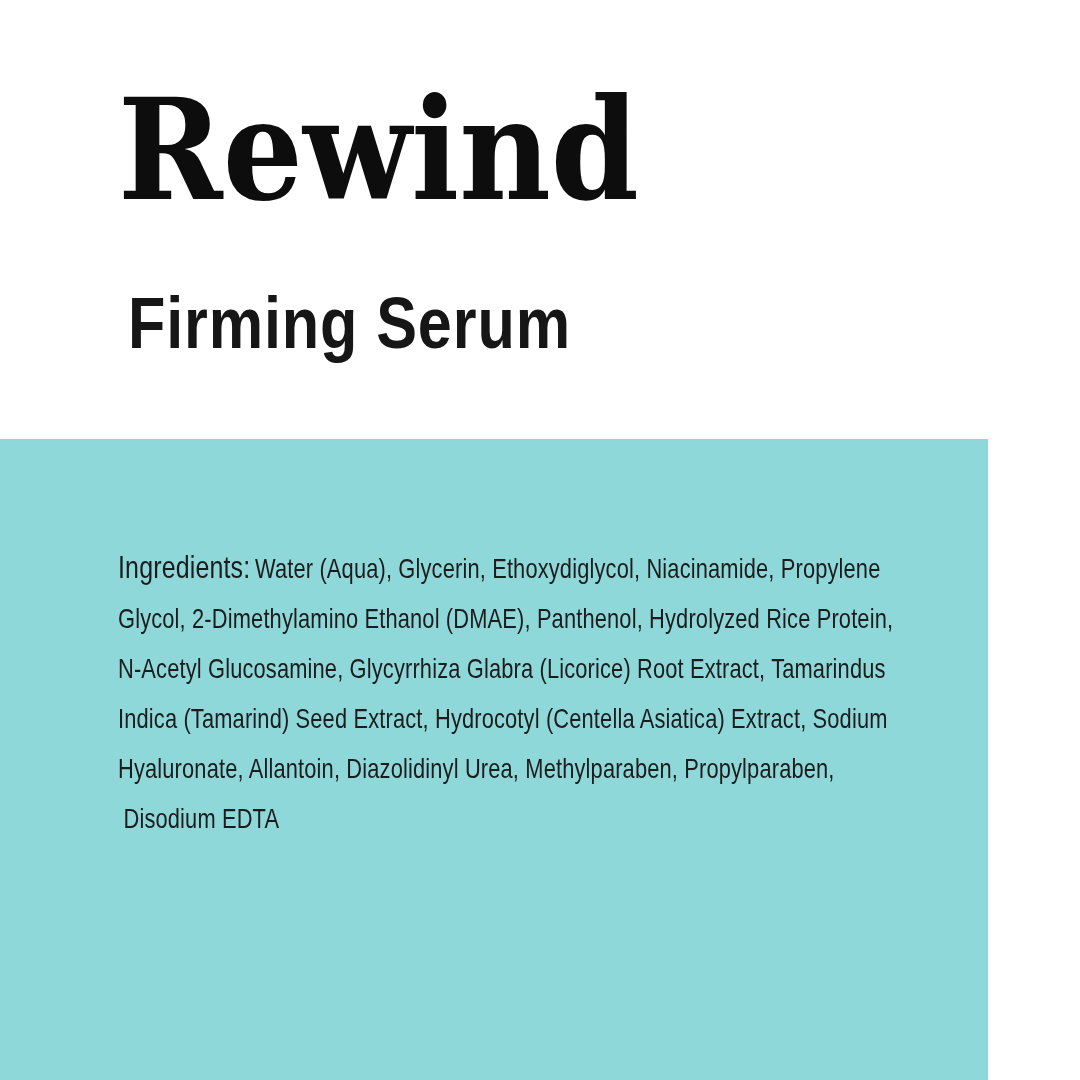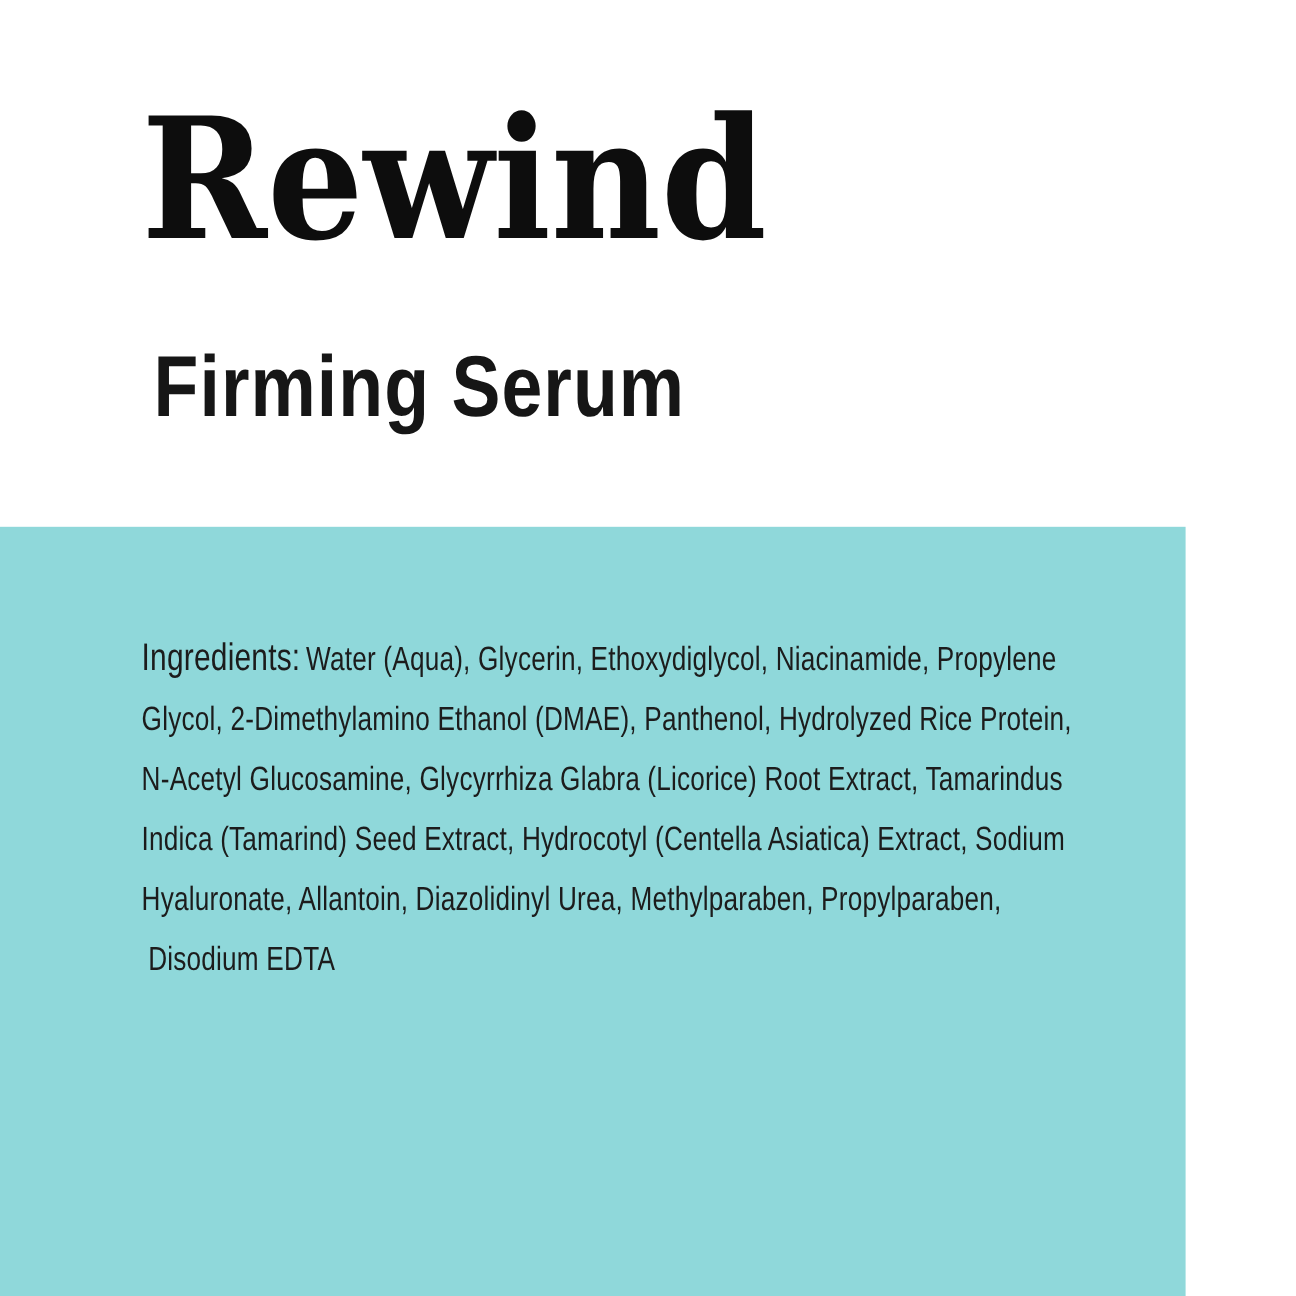--- a/index.html
+++ b/index.html
@@ -50,21 +50,21 @@
     position: absolute;
     left: 0;
     top: 439px;
     width: 1080px;
     height: 641px;
     background: #8fd8da;
   }
   .ingredients {
     position: absolute;
     left: 118px;
-    top: 83px; 
+    top: 103px; 
     width: 940px;
   }
   .line {
     margin: 0;
     font-size: 28px;
     font-weight: 500;
     line-height: 50px;
     color: #1c1c1c;
     letter-spacing: 0.2px;
     transform: scaleX(0.78);

